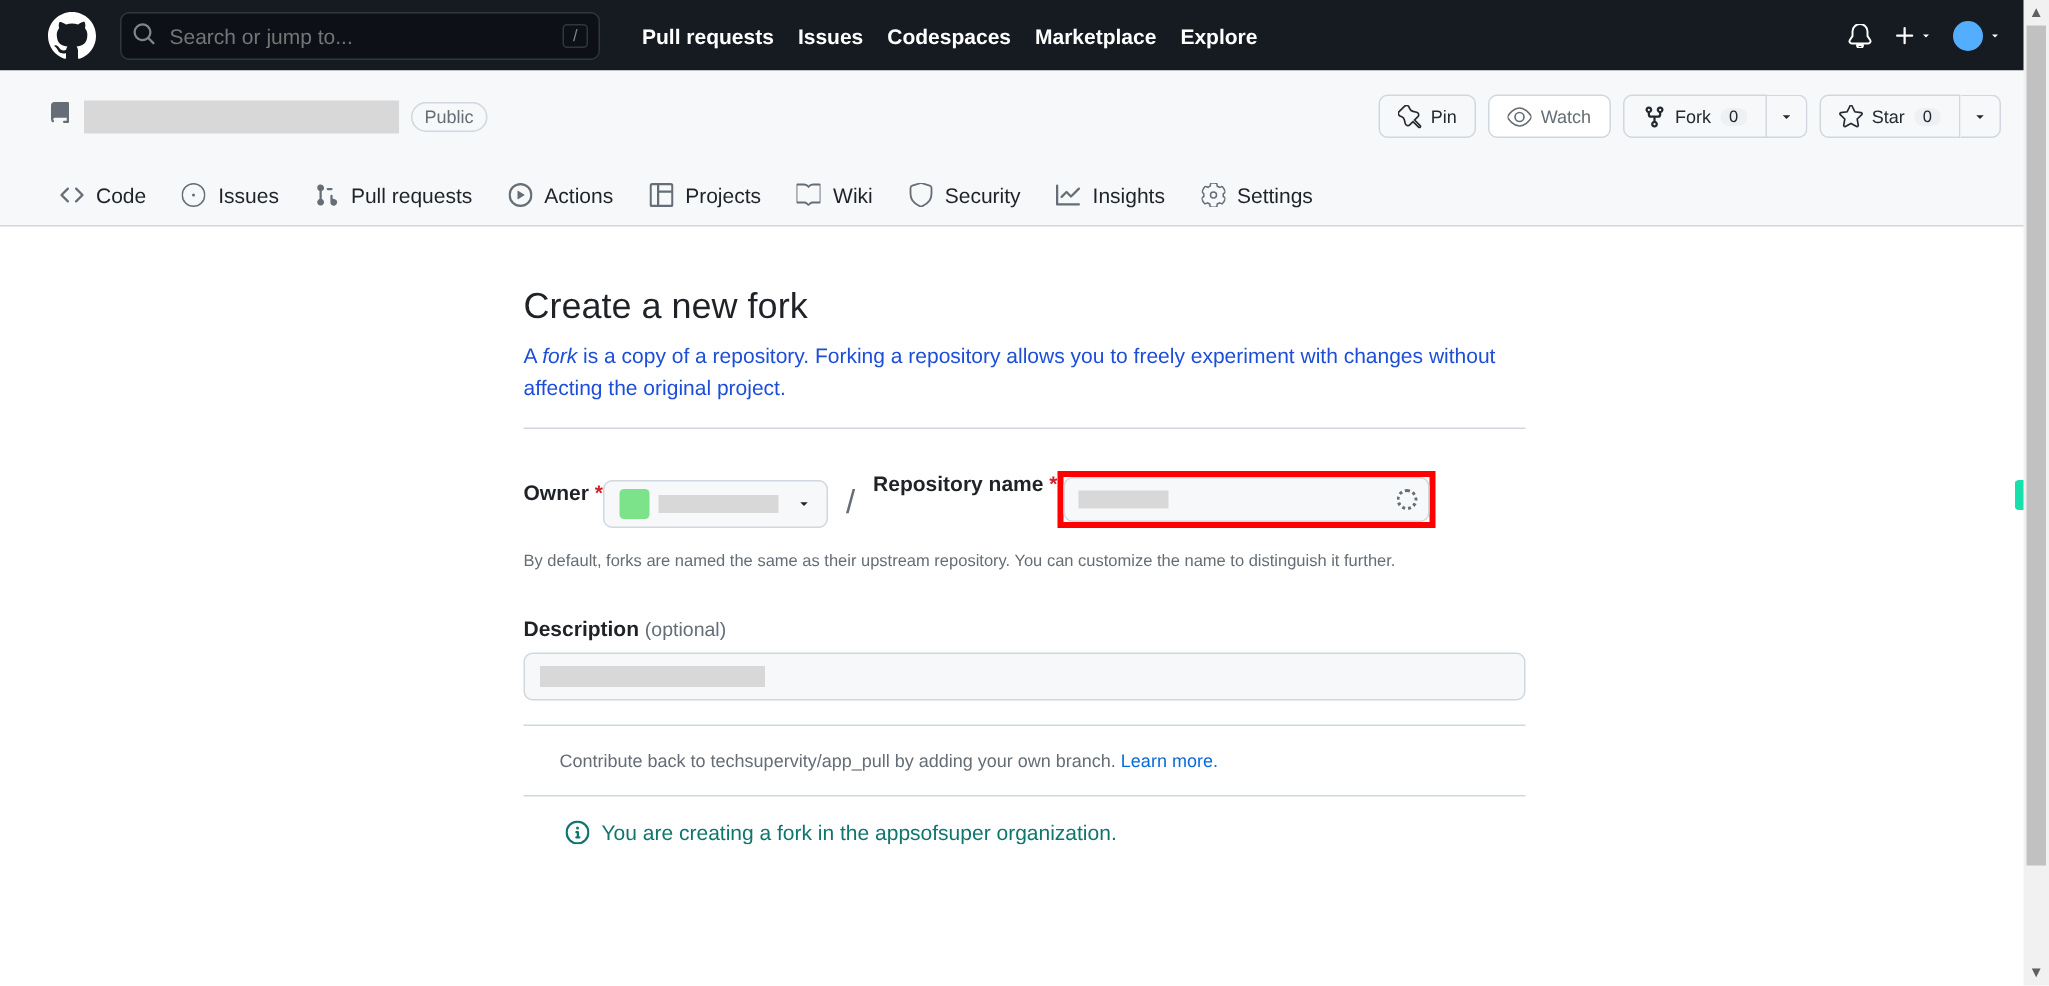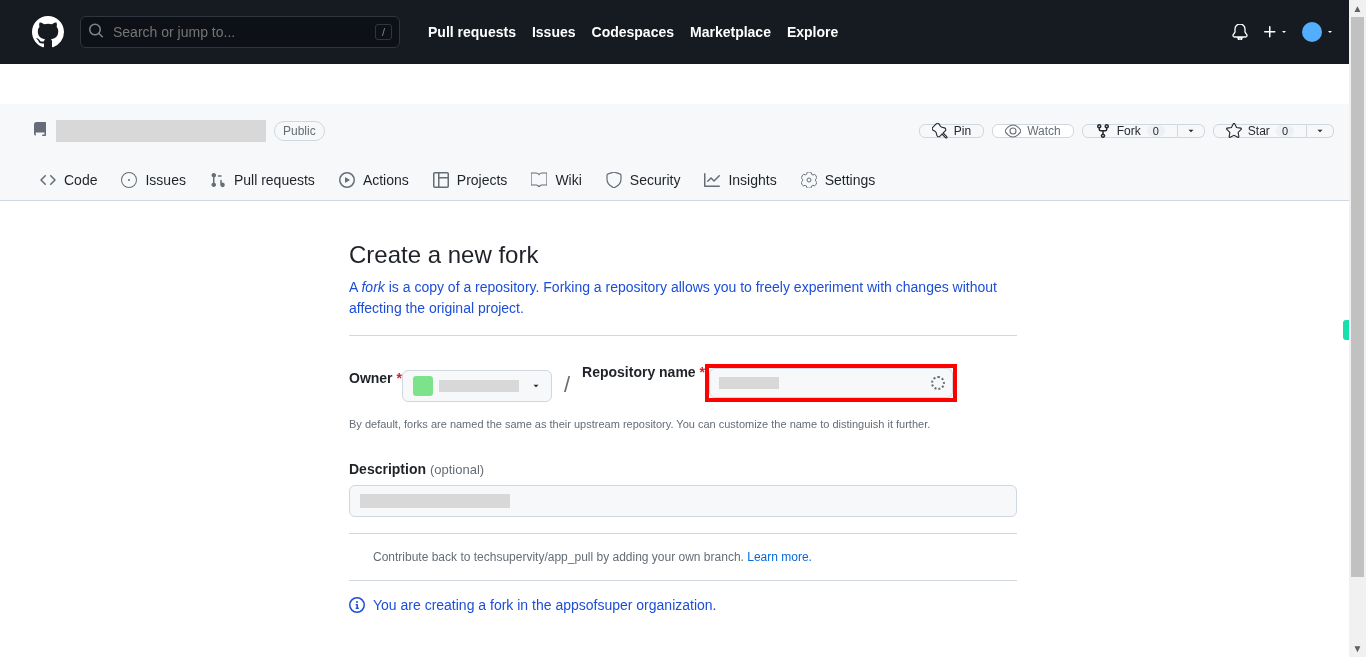--- a/index.html
+++ b/index.html
@@ -1,40 +1,40 @@
 <!DOCTYPE html>
 <html><head>
   <meta charset="utf-8">
   <style>
     * { margin: 0; padding: 0; box-sizing: border-box; }
     body { font-family: -apple-system, BlinkMacSystemFont, "Segoe UI", Helvetica, Arial, sans-serif; font-size: 14px; color: #1f2328; background: #ffffff; }
     
     
-    .header { background: #161b22; height: 64px; display: flex; align-items: center; padding: 0 32px; gap: 16px; }
+    .header { background: #161b22; height: 47px; display: flex; align-items: center; padding: 0 32px; gap: 16px; }
     .logo { color: #ffffff; }
     .search-box { position: relative; flex: 0 0 320px; }
     .search-input { width: 100%; background: #0d1117; border: 1px solid #30363d; border-radius: 6px; padding: 6px 12px 6px 32px; color: #7d8590; font-size: 14px; height: 32px; }
     .search-icon-wrap { position: absolute; left: 8px; top: 50%; transform: translateY(-50%); color: #7d8590; }
     .search-slash { position: absolute; right: 8px; top: 50%; transform: translateY(-50%); border: 1px solid #30363d; border-radius: 3px; padding: 1px 6px; color: #7d8590; font-size: 11px; }
     .nav-links { display: flex; gap: 16px; margin-left: 12px; }
     .nav-link { color: #ffffff; text-decoration: none; font-weight: 600; font-size: 14px; }
     .header-spacer { flex: 1; }
     .header-right { display: flex; align-items: center; gap: 14px; }
     .header-icon-btn { color: #ffffff; cursor: pointer; display: flex; align-items: center; }
     .avatar { width: 20px; height: 20px; border-radius: 50%; background: #54aeff; }
     .avatar-group { display: flex; align-items: center; gap: 4px; }
     
     
-    .repo-head { background: #f6f8fa; padding: 16px 32px 0; border-bottom: 1px solid #d0d7de; margin-top: 40px; }
+    .repo-head { background: #f6f8fa; padding: 16px 32px 0; border-bottom: 1px solid #d0d7de; }
     .repo-title-row { display: flex; align-items: center; gap: 8px; margin-bottom: 20px; }
     .repo-icon { color: #656d76; }
     .repo-name-placeholder { width: 210px; height: 22px; background: #d8d8d8; }
     .public-badge { border: 1px solid #d0d7de; border-radius: 2em; padding: 2px 8px; font-size: 12px; color: #656d76; }
     .repo-actions { margin-left: auto; display: flex; gap: 8px; }
-    .btn { display: inline-flex; align-items: center; gap: 6px; padding: 4px 12px; border: 1px solid #d0d7de; border-radius: 6px; background: #f6f8fa; font-size: 12px; color: #24292f; cursor: pointer; height: 14px; }
+    .btn { display: inline-flex; align-items: center; gap: 6px; padding: 4px 12px; border: 1px solid #d0d7de; border-radius: 6px; background: #f6f8fa; font-size: 12px; color: #24292f; cursor: pointer; height: 29px; }
     .btn-group { display: flex; }
     .btn-group .btn { border-radius: 0; }
     .btn-group .btn:first-child { border-radius: 6px 0 0 6px; }
     .btn-group .btn:last-child { border-radius: 0 6px 6px 0; border-left: none; }
     .btn-count { background: #eef1f4; border-radius: 2em; padding: 0 6px; font-size: 11px; }
     .btn-caret { padding: 4px 8px; }
     .watch-btn { background: #ffffff; color: #656d76; }
     
     
     .repo-tabs { display: flex; gap: 8px; }
@@ -69,21 +69,21 @@
     .desc-input { width: 100%; border: 1px solid #d0d7de; background: #f6f8fa; border-radius: 6px; padding: 6px 10px; height: 32px; margin-top: 8px; }
     .desc-placeholder-row { display: flex; align-items: center; }
     .desc-placeholder { width: 150px; height: 14px; background: #d8d8d8; }
     
     .check-row { display: flex; align-items: center; gap: 8px; margin-top: 4px; }
     .check-row input[type="checkbox"] { width: 15px; height: 15px; accent-color: #0969da; }
     .branch-pill { background: #eef1f4; border-radius: 4px; padding: 1px 5px; font-family: ui-monospace, monospace; font-size: 12px; }
     .check-helper { color: #656d76; font-size: 12px; margin-left: 24px; margin-top: 4px; }
     .link { color: #0969da; text-decoration: none; }
     
-    .info-row { display: flex; gap: 8px; color: #1d4ed8; font-size: 14px; margin-top: 4px; }
+    .info-row { display: flex; gap: 8px; color: #0f766e; font-size: 14px; margin-top: 4px; margin-left: 28px; }
     
     
     .scrollbar-track { position: fixed; right: 0; top: 0; width: 17px; height: 100%; background: #f1f1f1; }
     .scrollbar-up, .scrollbar-down { position: absolute; left: 0; width: 17px; height: 17px; display: flex; align-items: center; justify-content: center; color: #606060; font-size: 10px; }
     .scrollbar-up { top: 0; }
     .scrollbar-down { bottom: 0; }
     .scrollbar-thumb { position: absolute; left: 2px; top: 17px; width: 13px; height: 560px; background: #c1c1c1; border-radius: 0; }
     
     
     .side-indicator { position: fixed; right: 17px; top: 320px; width: 6px; height: 20px; background: #18e0ad; border-radius: 3px 0 0 3px; }

